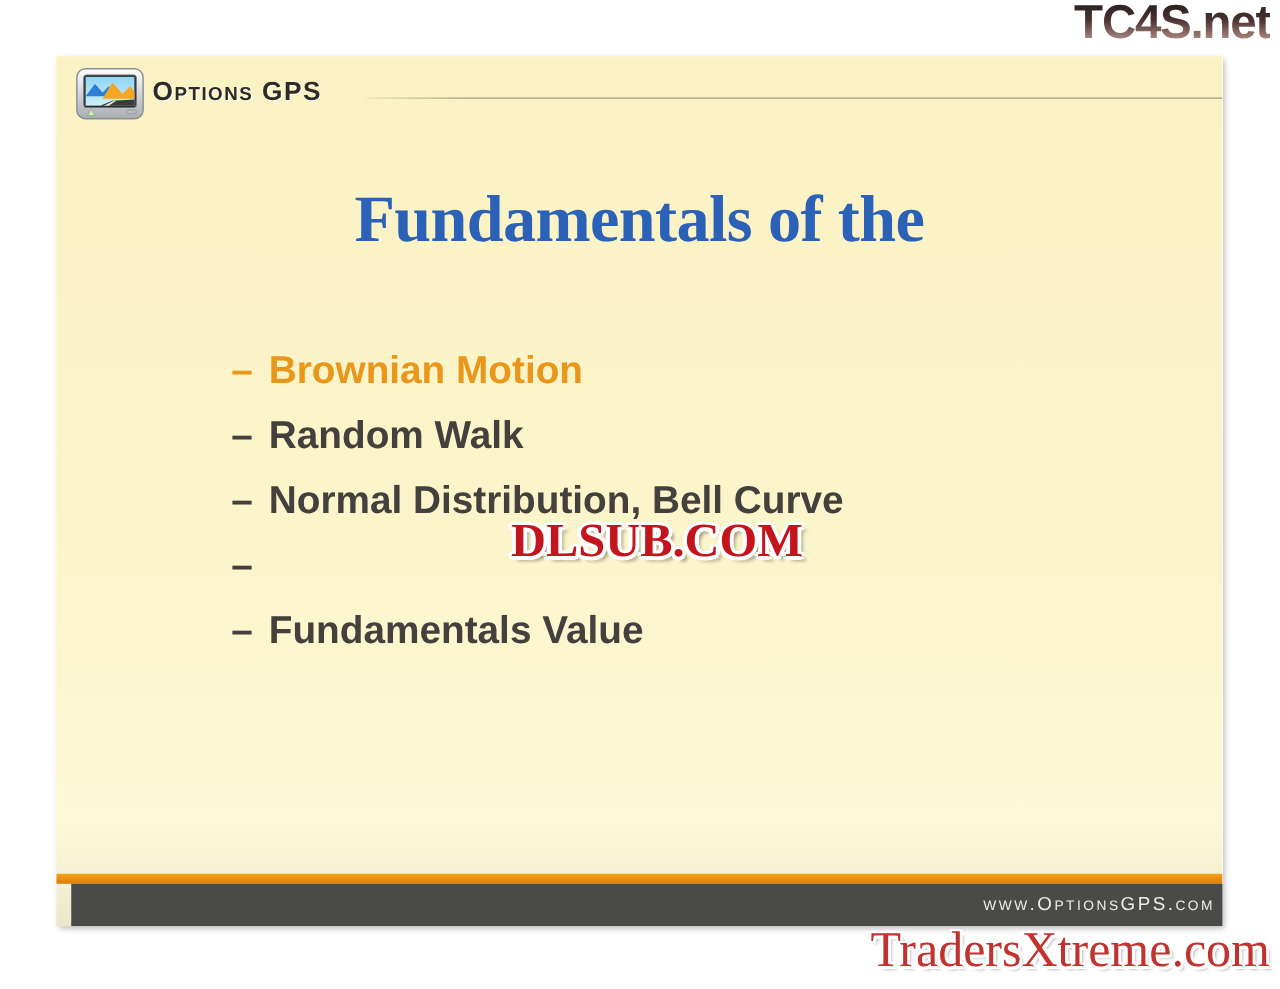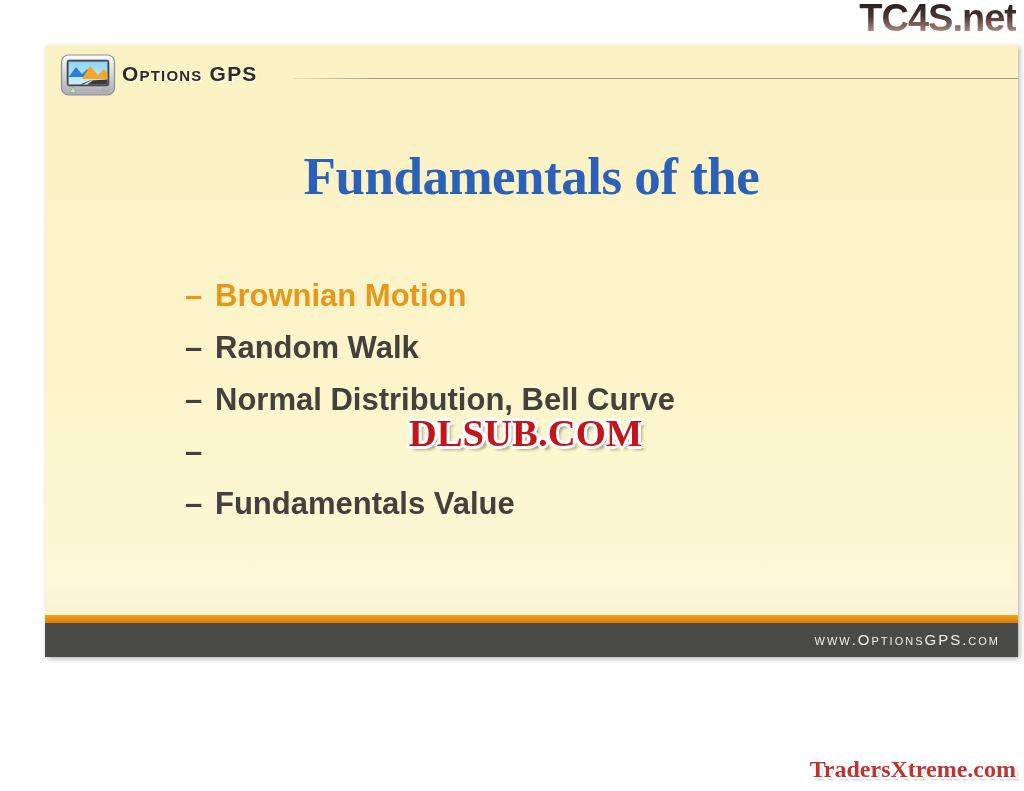--- a/index.html
+++ b/index.html
@@ -34,30 +34,29 @@
     z-index: 40;
     white-space: nowrap;
   }
 
   
   #slide {
     position: absolute;
     left: 45px;
     top: 45px;
     width: 933px;
-    height: 612px;
+    height: 696px;
     background: linear-gradient(180deg,
         #fbf2c4 0%,
         #fcf5cb 55%,
         #fdf8d6 88%,
         #f3efd2 96%,
         #e9e6c9 100%);
     box-shadow: 2px 2px 5px rgba(0,0,0,0.28);
     overflow: hidden;
-    padding-left: 40px;
   }
 
   
   #slide-header {
     position: absolute;
     left: 0; top: 0;
     width: 100%;
     height: 56px;
   }
   #gps-device-icon {
@@ -134,21 +133,21 @@
   #footer-stripe {
     position: absolute;
     left: 0;
     bottom: 34px;
     width: 100%;
     height: 8px;
     background: linear-gradient(180deg, #f0a11a 0%, #e98a0d 60%, #d97f08 100%);
   }
   #footer-bar {
     position: absolute;
-    left: 0;
+    left: 12px;
     bottom: 0;
     width: 100%;
     height: 34px;
     background: #4a4a48;
   }
   #footer-url {
     position: absolute;
     right: 18px;
     top: 8px;
     font-family: "Liberation Sans", sans-serif;
@@ -180,22 +179,22 @@
        4px  4px 3px rgba(0,0,0,0.35);
     transform: scaleX(1.02);
   }
 
   
   #tradersxtreme-watermark {
     position: absolute;
     right: 8px;
     bottom: 8px;
     font-family: "Liberation Serif", serif;
-    font-size: 24px;
-    font-weight: bold;
+    font-size: 40px;
+    font-weight: normal;
     color: #c0332f;
     z-index: 40;
     white-space: nowrap;
     text-shadow:
       -2px -2px 0 #ffffff,  2px -2px 0 #ffffff,
       -2px  2px 0 #ffffff,  2px  2px 0 #ffffff,
       -2px  0   0 #ffffff,  2px  0   0 #ffffff,
        0   -2px 0 #ffffff,  0    2px 0 #ffffff,
        3px  3px 2px rgba(0,0,0,0.25);
   }

